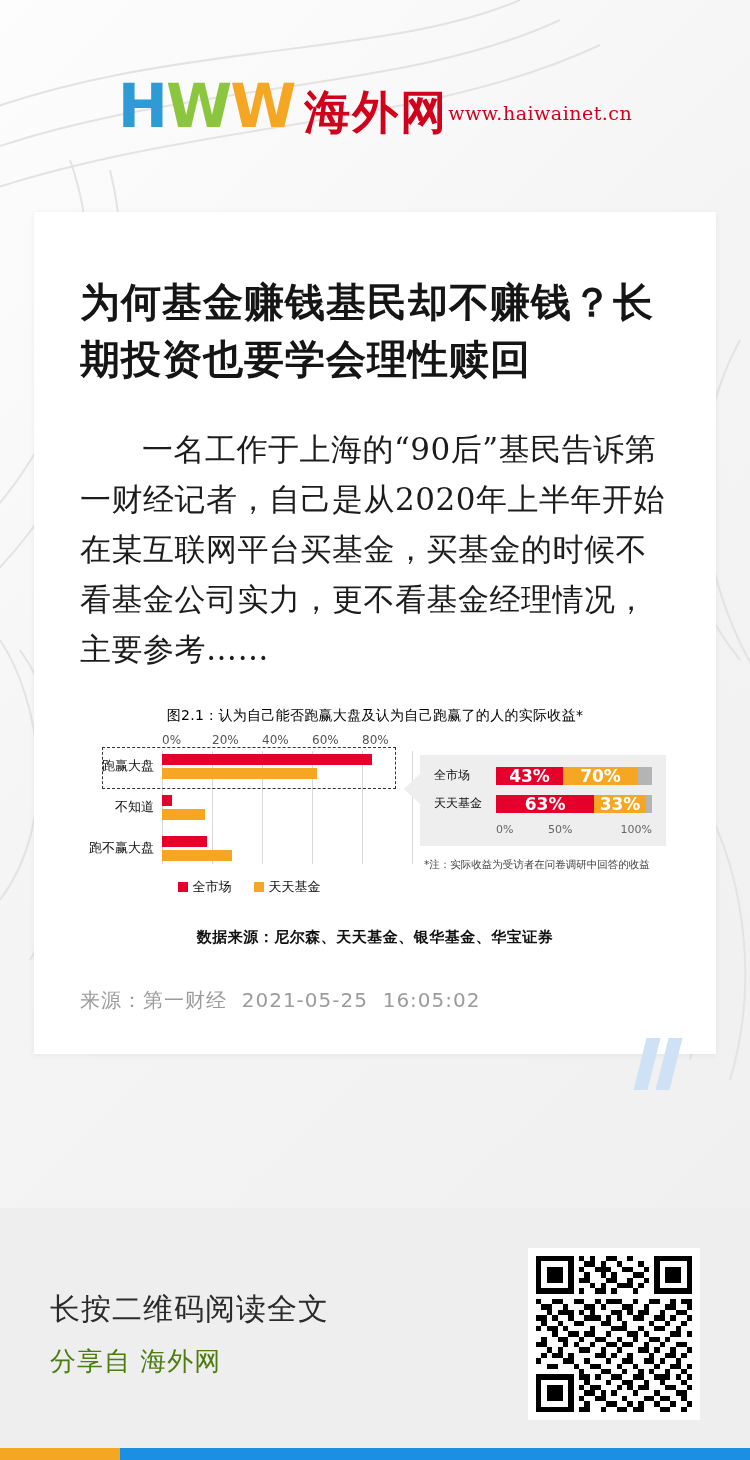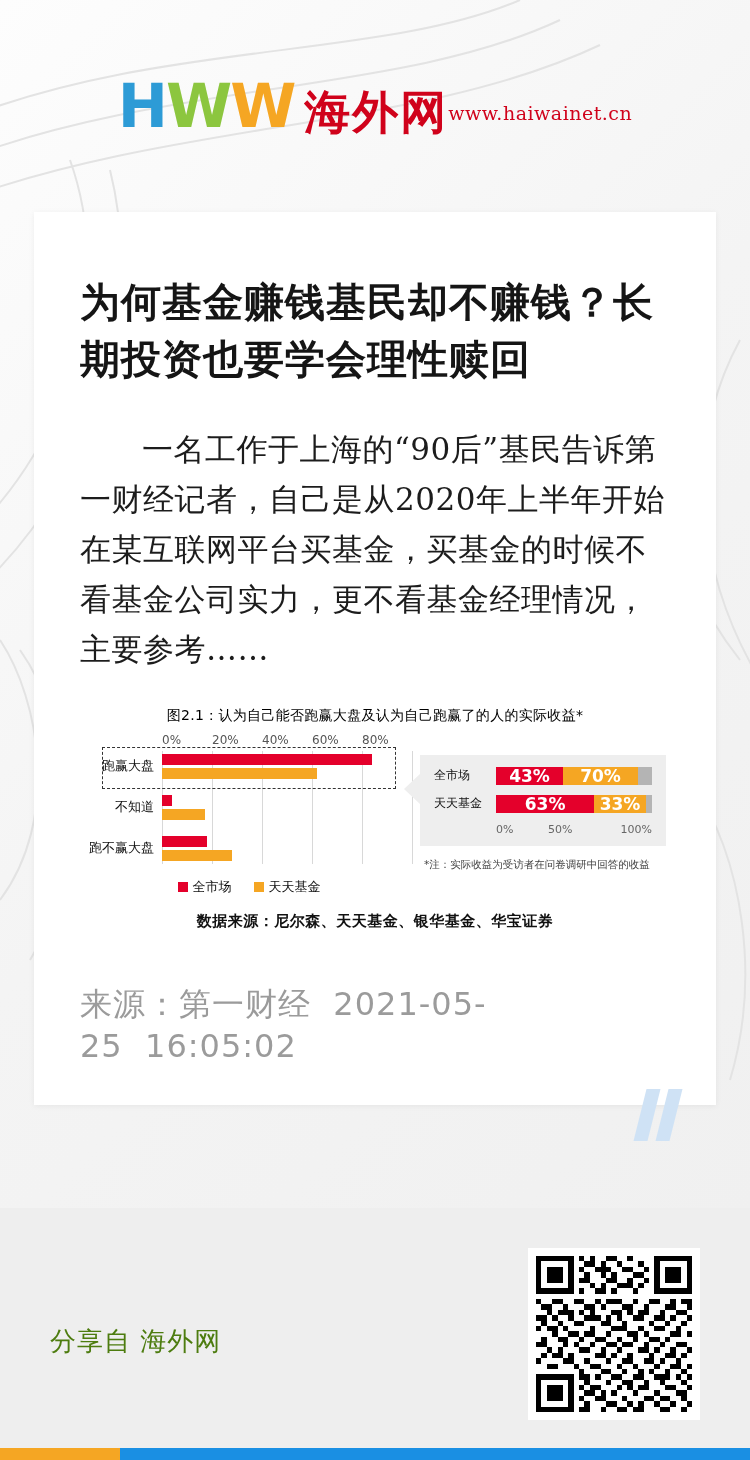--- a/index.html
+++ b/index.html
@@ -159,29 +159,29 @@
   .co-axis span { flex:1; }
   .co-axis span:nth-child(2){ text-align:left; }
   .co-axis span:nth-child(3){ text-align:right; }
   .co-legend { display:flex; gap:10px; justify-content:center; margin-top:10px;
     font-size:11px; color:#111; font-family:"DejaVu Sans",sans-serif; }
   .note {
     margin-top: 12px; font-size: 10.5px; color:#444;
     font-family:"DejaVu Sans",sans-serif; text-align:left; padding-left:4px;
   }
   .source-line {
-    text-align:center; margin-top: 16px;
+    text-align:center; margin-top: 32px;
     font-family:"DejaVu Sans",sans-serif; font-weight:700; font-size:15px; color:#111;
     letter-spacing:0.5px;
   }
 
   .meta {
-    margin-top: 42px;
+    margin-top: 30px;
     font-family: "DejaVu Sans", sans-serif;
-    font-size: 32px;
+    font-size: 20px;
     color: #9b9b9b;
     letter-spacing: 1px;
   }
 
   
   .quote-mark {
     position:absolute; right: 40px; bottom: -36px;
     display:flex; gap:8px;
   }
   .quote-mark i {
@@ -357,20 +357,21 @@
     </div>
 
     <div class="quote-mark">
         <i></i>
         <i></i>
       </div>
   </div>
 
   <div class="footer">
     <div class="foot-text">
+      <div class="f1">长按二维码阅读全文</div>
       <div class="f2">分享自  海外网</div>
     </div>
     <div class="qr">
       <svg viewBox="0 0 29 29" shape-rendering="crispEdges" xmlns="http://www.w3.org/2000/svg">
         <rect width="29" height="29" fill="#fff"></rect>
         <g fill="#000">
           <rect x="0" y="0" width="7" height="1"></rect>
             <rect x="0" y="6" width="7" height="1"></rect>
           <rect x="0" y="0" width="1" height="7"></rect>
             <rect x="6" y="0" width="1" height="7"></rect>

